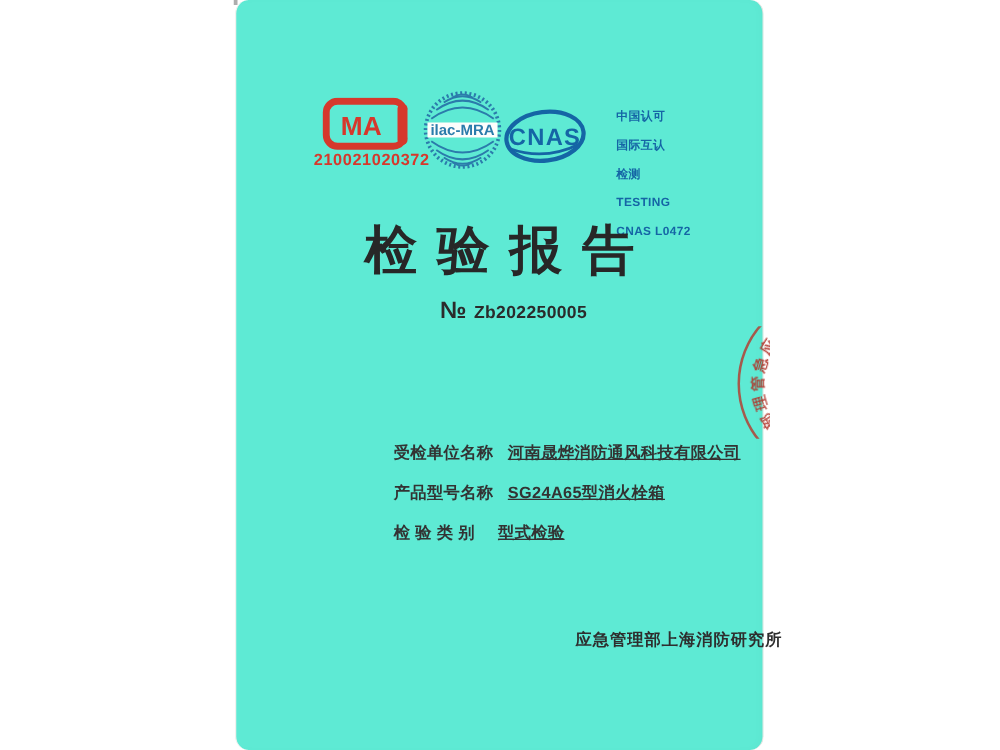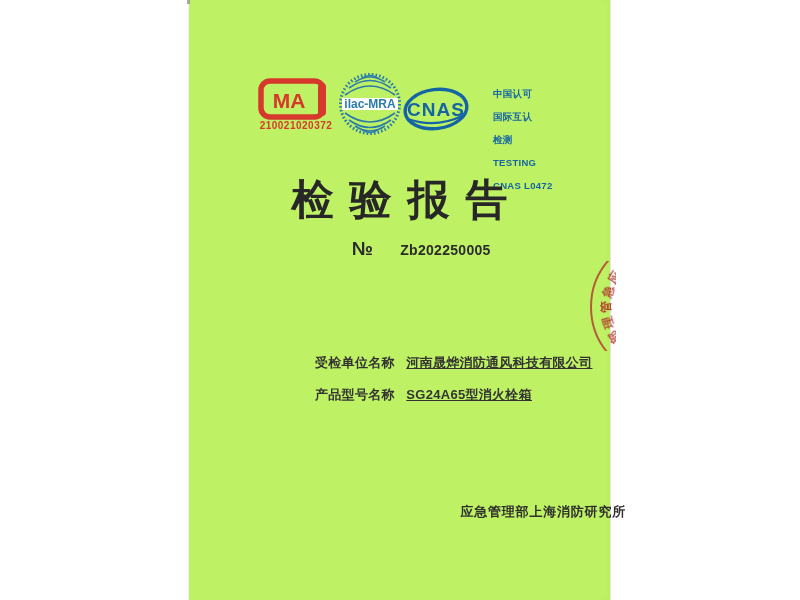--- a/index.html
+++ b/index.html
@@ -5,32 +5,33 @@
   * { margin:0; padding:0; box-sizing:border-box; }
   html,body { width:800px; height:600px; }
   body {
     position:relative;
     background:#ffffff;
     font-family:"Liberation Sans","DejaVu Sans",sans-serif;
     overflow:hidden;
   }
   .page {
     position:absolute; left:188px; top:0; width:423px; height:600px;
-    background:#bef264;
+    background:#5eead4;
     border-right:1px solid #e6e4e1;
     border-left:1px solid #f2f1ef;
     box-shadow:inset -3px 0 6px rgba(0,0,0,0.015);
+    border-radius:11px;
   }
   .speck { position:absolute; left:-2px; top:0; width:3px; height:4px; background:#8a8a8a; opacity:.7; }
 
   
   .cma-logo { position:absolute; left:68px; top:78px; }
   .cma-number {
     position:absolute; left:62px; top:120px; width:90px; text-align:center;
-    color:#d6382c; font-size:10px; font-weight:bold; letter-spacing:.5px;
+    color:#d6382c; font-size:13px; font-weight:bold; letter-spacing:.5px;
   }
   .ilac-logo { position:absolute; left:149px; top:71px; }
   .cnas-logo { position:absolute; left:213px; top:86px; }
   .cnas-text {
     position:absolute; left:304px; top:76px;
     color:#1565a5; font-size:9.5px; font-weight:bold; line-height:11.5px;
     letter-spacing:.3px; white-space:pre-line;
   }
   .cnas-text div { margin:0; }
 
@@ -38,21 +39,21 @@
   .report-title {
     position:absolute; left:0; top:172px; width:100%;
     text-align:center; color:#272727;
     font-size:42px; font-weight:bold;
     letter-spacing:16px; padding-left:16px;
   }
 
   
   .report-no { position:absolute; left:163px; top:238px; color:#2b2b2b; }
   .report-no .sym { font-size:19px; font-weight:bold; }
-  .report-no .val { font-size:14px; font-weight:600; margin-left:27px; letter-spacing:.3px; }
+  .report-no .val { font-size:14px; font-weight:600; margin-left:6px; letter-spacing:.3px; }
 
   
   .fields { position:absolute; left:90px; top:354px; }
   .field-row { height:16px; line-height:16px; margin-bottom:16px; white-space:nowrap; }
   .field-label {
     display:inline-block; min-width:72px;
     color:#333; font-size:13px; font-weight:bold; letter-spacing:.3px;margin-left:36px;
   }
   .field-value { color:#333; font-size:13px; font-weight:600; margin-left:7px; letter-spacing:.3px;text-decoration:underline; }
 
@@ -125,20 +126,24 @@
 
   <div class="fields">
     <div class="field-row">
       <span class="field-label">受检单位名称</span>
       <span class="field-value">河南晟烨消防通风科技有限公司</span>
     </div>
     <div class="field-row">
       <span class="field-label">产品型号名称</span>
       <span class="field-value">SG24A65型消火栓箱</span>
     </div>
+    <div class="field-row">
+      <span class="field-label">检 验 类 别</span>
+      <span class="field-value">型式检验</span>
+    </div>
   </div>
 
   <div class="issuer">应急管理部上海消防研究所</div>
 
   <div class="seal-wrap">
     <div class="seal-ring"></div>
     <span class="seal-char" style="transform:rotate(-58deg) translateY(-56px);">应</span>
     <span class="seal-char" style="transform:rotate(-74deg) translateY(-56px);">急</span>
     <span class="seal-char" style="transform:rotate(-90deg) translateY(-56px);">管</span>
     <span class="seal-char" style="transform:rotate(-106deg) translateY(-56px);">理</span>

